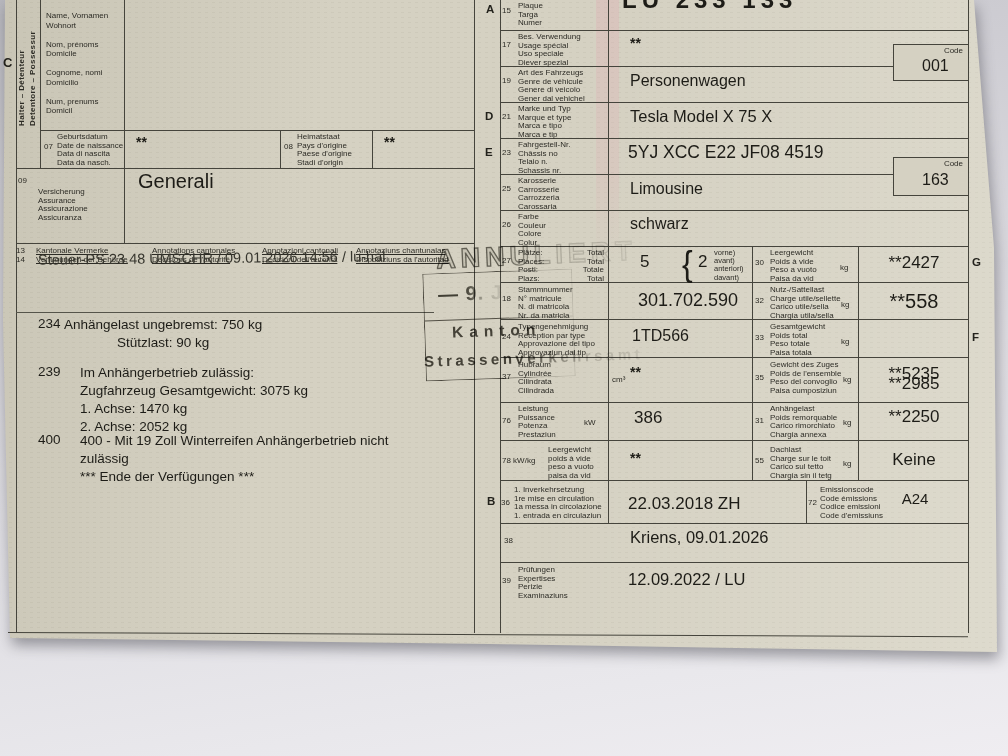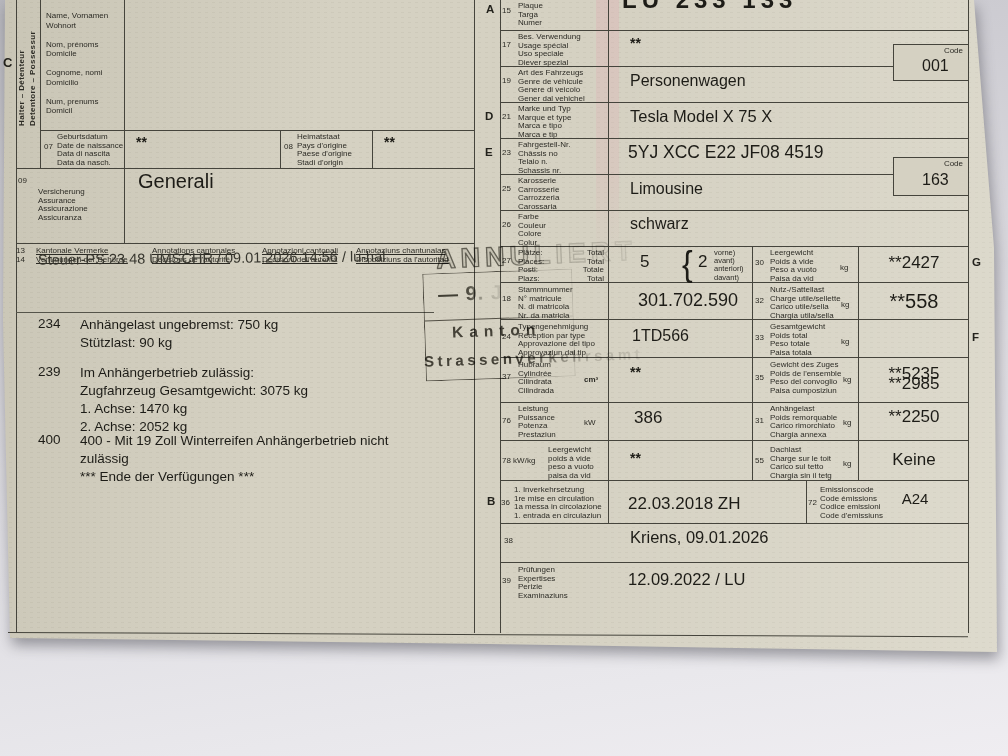--- a/index.html
+++ b/index.html
@@ -129,21 +129,21 @@
 Verfügungen der Behörde</div>
   <div class="lbl" style="left:152px;top:246px;line-height:9.2px;text-decoration:underline;">Annotations cantonales
 Décisions de l'autorité</div>
   <div class="lbl" style="left:262px;top:246px;line-height:9.2px;text-decoration:underline;">Annotazioni cantonali
 Decisioni dell'autorità</div>
   <div class="lbl" style="left:356px;top:246px;line-height:9.2px;text-decoration:underline;">Annotaziuns chantunalas
 Disposiziuns da l'autoritad</div>
   <div class="val" style="left:38px;top:250px;font-size:14.5px;color:#37362e;transform:rotate(-0.6deg);">Steuer-PS 23.48 UMSCHR / 09.01.2026 14:56 / lu-hal</div>
 
   <span class="val" style="left:38px;top:316px;font-size:13.5px;">234</span>
-  <div class="val" style="left:80px;top:316px;font-size:13.5px;line-height:18px;">Anhängelast ungebremst: 750 kg
+  <div class="val" style="left:64px;top:316px;font-size:13.5px;line-height:18px;text-align:center;">Anhängelast ungebremst: 750 kg
 Stützlast: 90 kg</div>
   <span class="val" style="left:38px;top:364px;font-size:13.5px;">239</span>
   <div class="val" style="left:80px;top:364px;font-size:13.5px;line-height:18px;">Im Anhängerbetrieb zulässig:
 Zugfahrzeug Gesamtgewicht: 3075 kg
 1. Achse: 1470 kg
 2. Achse: 2052 kg</div>
   <span class="val" style="left:38px;top:432px;font-size:13.5px;">400</span>
   <div class="val" style="left:80px;top:432px;font-size:13.5px;line-height:18px;">400 - Mit 19 Zoll Winterreifen Anhängerbetrieb nicht
 zulässig
 *** Ende der Verfügungen ***</div>
@@ -251,21 +251,21 @@
 Paisa totala</div>
   <span class="num" style="left:841px;top:337px;">kg</span>
   <span class="val" style="left:866px;top:327px;width:96px;text-align:center;font-size:17px;margin-top:47px;">**2985</span>
   <span class="letter" style="left:972px;top:331px;">F</span>
 
   <span class="num" style="left:502px;top:372px;">37</span>
   <div class="lbl" style="left:518px;top:361px;">Hubraum
 Cylindrée
 Cilindrata
 Cilindrada</div>
-  <span class="num" style="left:584px;top:375px;font-weight:bold;">cm³</span>
+  <span class="num" style="left:612px;top:375px;">cm³</span>
   <span class="val" style="left:630px;top:364px;font-size:14px;font-weight:bold;">**</span>
   <span class="num" style="left:755px;top:373px;">35</span>
   <div class="lbl" style="left:770px;top:361px;">Gewicht des Zuges
 Poids de l'ensemble
 Peso del convoglio
 Paisa cumposiziun</div>
   <span class="num" style="left:843px;top:375px;">kg</span>
   <span class="val" style="left:866px;top:364px;width:96px;text-align:center;font-size:17px;">**5235</span>
 
   <span class="num" style="left:502px;top:416px;">76</span>

